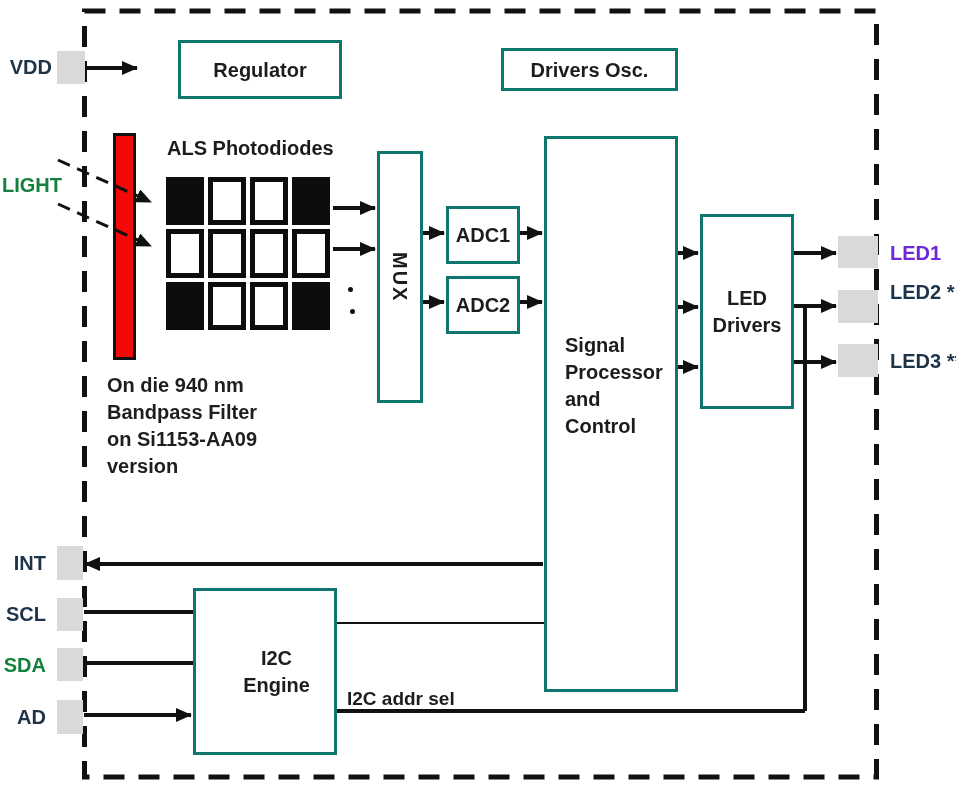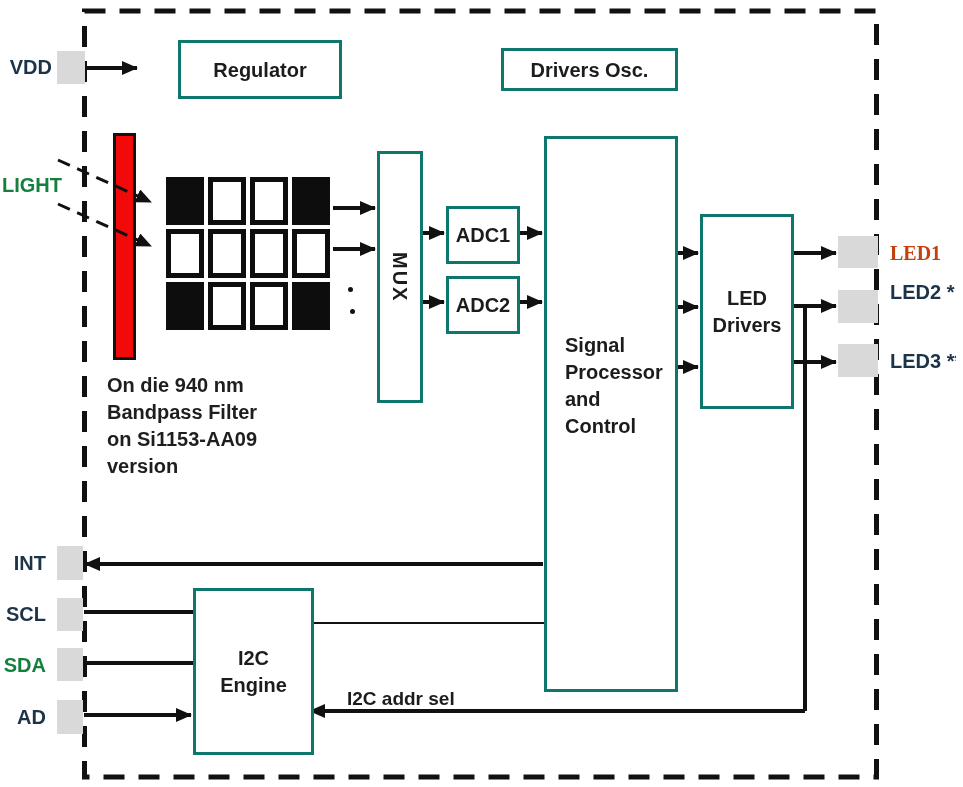--- a/index.html
+++ b/index.html
@@ -94,21 +94,21 @@
   <div class="pad" style="left: 838px; top: 290px; width: 40px; height: 33px; background: rgb(217, 217, 217);"></div>
   <div class="pad" style="left: 838px; top: 344px; width: 40px; height: 33px; background: rgb(217, 217, 217);"></div>
 
   <div class="lbl pin-lbl right-align" style="left: 0px; top: 56px; width: 52px; color: rgb(29, 51, 73);">VDD</div>
   <div class="lbl pin-lbl" style="left: 2px; top: 174px; color: #15803d;">LIGHT</div>
   <div class="lbl pin-lbl right-align" style="left: 0px; top: 552px; width: 46px; color: rgb(29, 51, 73);">INT</div>
   <div class="lbl pin-lbl right-align" style="left: 0px; top: 603px; width: 46px; color: rgb(29, 51, 73);">SCL</div>
   <div class="lbl pin-lbl right-align" style="left: 0px; top: 654px; width: 46px; color: #15803d;">SDA</div>
   <div class="lbl pin-lbl right-align" style="left: 0px; top: 706px; width: 46px; color: rgb(29, 51, 73);">AD</div>
 
-  <div class="lbl pin-lbl" style="left: 890px; top: 242px; color: #c2410c; font-family: Liberation Serif, serif;">LED1</div>
+  <div class="lbl pin-lbl" style="left: 890px; top: 242px; color: #6d28d9;">LED1</div>
   <div class="lbl pin-lbl" style="left: 890px; top: 281px; color: rgb(29, 51, 73);">LED2 *</div>
   <div class="lbl pin-lbl" style="left: 890px; top: 350px; color: rgb(29, 51, 73);">LED3 **</div>
 
   <div class="blk" style="left:178px;top:40px;width:158px;height:53px;">Regulator</div>
   <div class="blk" style="left:501px;top:48px;width:171px;height:37px;">Drivers Osc.</div>
   <div class="blk" id="mux-block" style="left:377px;top:151px;width:40px;height:246px;">MUX</div>
   <div class="blk" style="left:446px;top:206px;width:68px;height:52px;">ADC1</div>
   <div class="blk" style="left:446px;top:276px;width:68px;height:52px;">ADC2</div>
   <div class="blk" style="left:544px;top:136px;width:128px;height:550px;"></div>
   <div class="lines" id="sp-text">
@@ -116,27 +116,28 @@
     <span>Processor</span>
     <span>and</span>
     <span>Control</span>
   </div>
   <div class="blk lines" style="left:700px;top:214px;width:88px;height:189px;line-height:27px;">
     <div>
       <span>LED</span>
       <span>Drivers</span>
     </div>
   </div>
-  <div class="blk lines" style="left:193px;top:588px;width:115px;height:161px;line-height:27px;">
+  <div class="blk lines" style="left:193px;top:588px;width:115px;height:161px;line-height:27px;padding-left:23px;">
     <div>
       <span>I2C</span>
       <span>Engine</span>
     </div>
   </div>
 
+  <div class="lbl" style="left:167px;top:137px;">ALS Photodiodes</div>
   <div id="pd-grid">
       <div class="pd-cell dark"></div>
       <div class="pd-cell"></div>
       <div class="pd-cell"></div>
       <div class="pd-cell dark"></div>
       <div class="pd-cell"></div>
       <div class="pd-cell"></div>
       <div class="pd-cell"></div>
       <div class="pd-cell"></div>
       <div class="pd-cell dark"></div>

